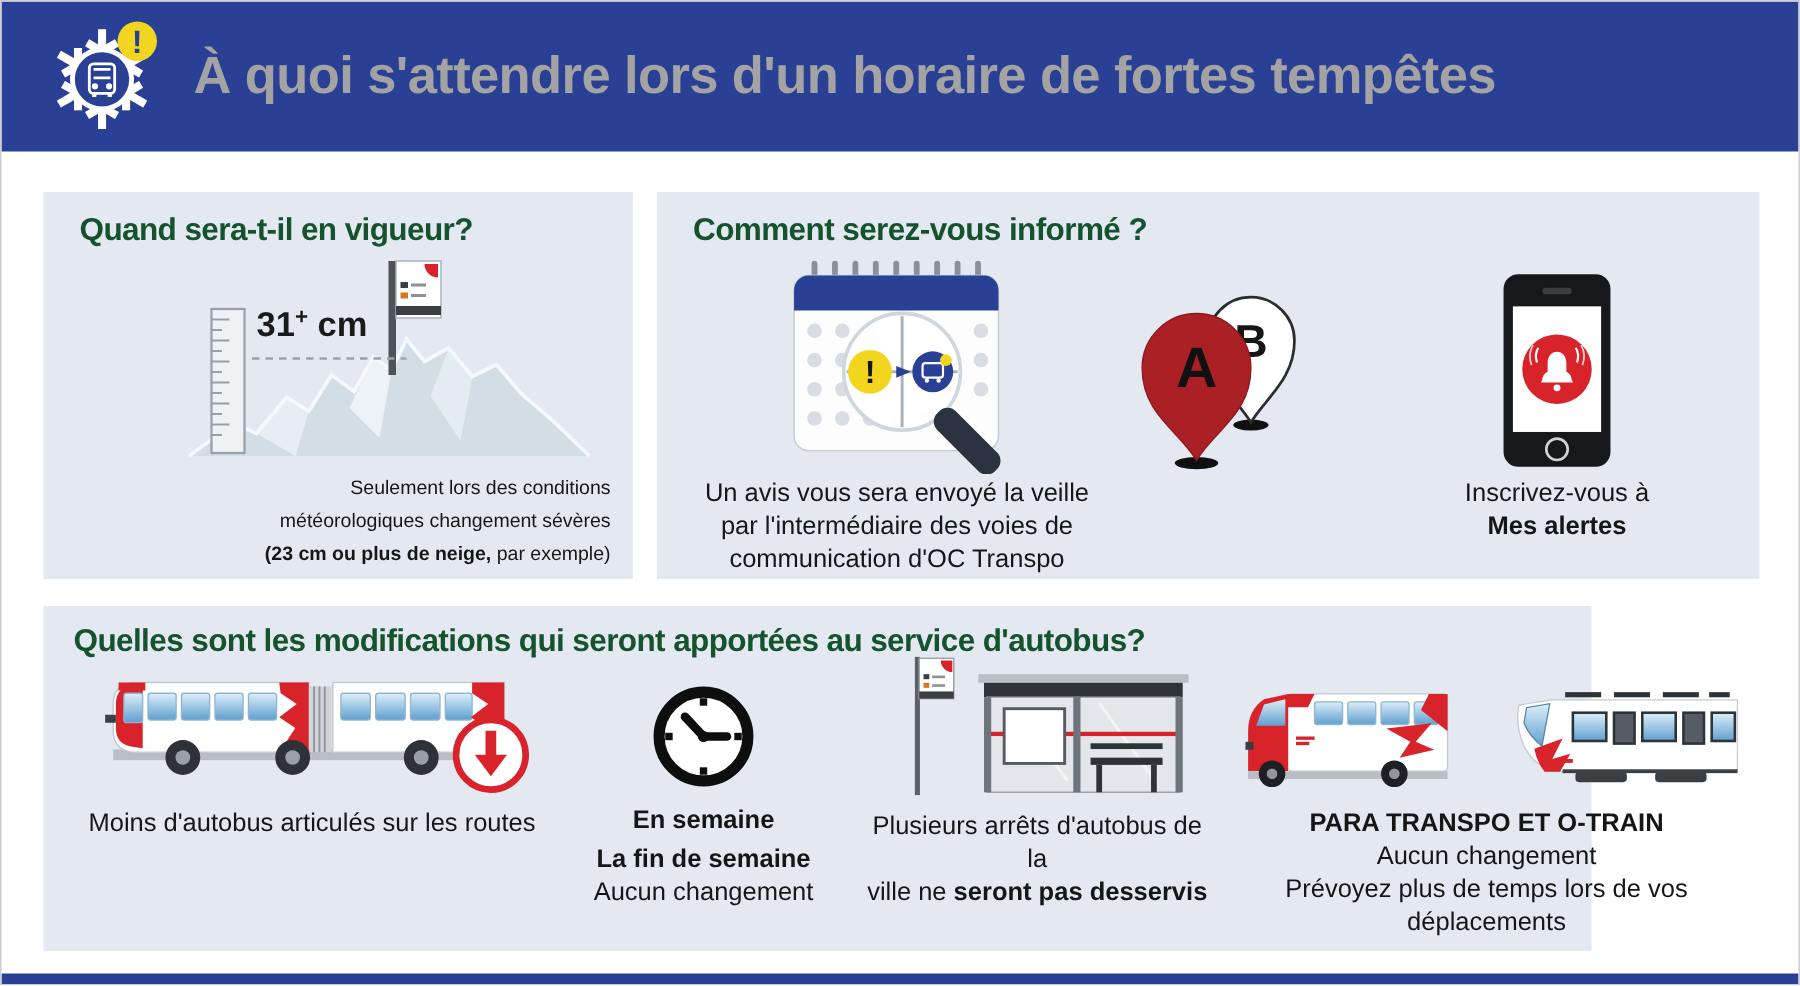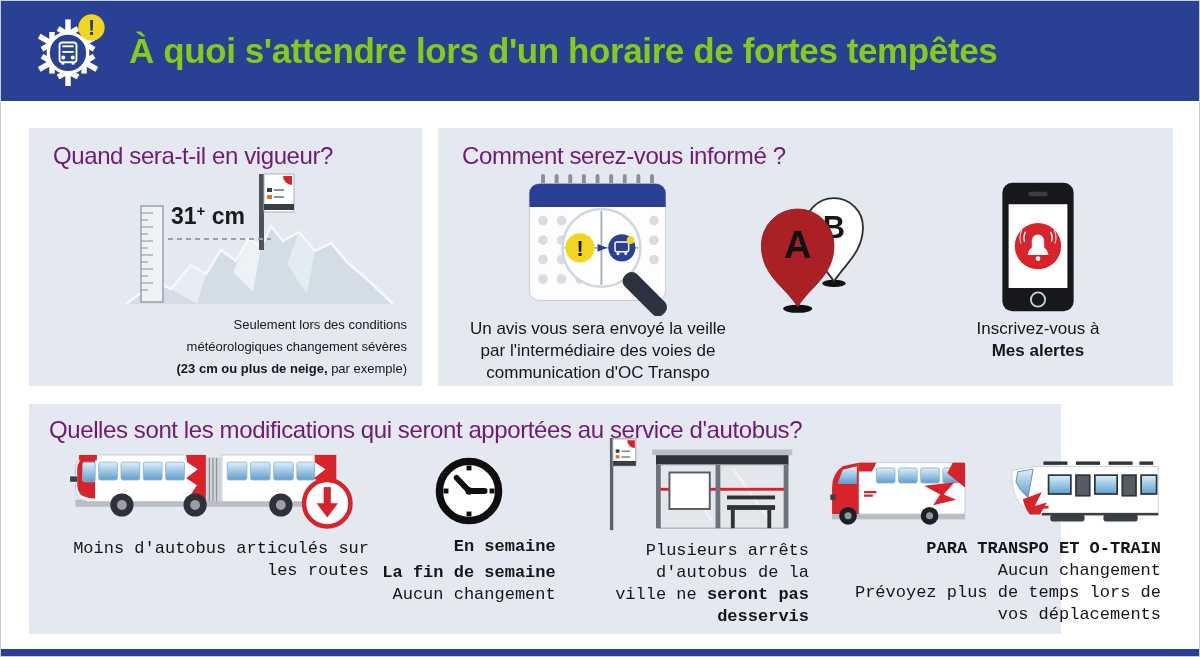--- a/index.html
+++ b/index.html
@@ -5,28 +5,28 @@
   html,body{margin:0;padding:0;background:#fff;}
   .page{
     position:relative;width:1200px;height:657px;overflow:hidden;
     background:#ffffff;border:1px solid #c9cdd4;box-sizing:border-box;
     font-family:"Liberation Sans",sans-serif;color:#161616;
   }
   .header{position:absolute;top:0;left:0;right:0;height:100px;background:#2a4094;}
   .header-icon{position:absolute;left:20px;top:3px;width:94px;height:94px;}
   .page-title{
     position:absolute;left:128px;top:0;height:100px;display:flex;align-items:center;
-    margin:0;font-size:35px;font-weight:700;color:#84cc16;letter-spacing:-0.4px;white-space:nowrap;
+    margin:0;font-size:35px;font-weight:700;color:#a3a3a3;letter-spacing:-0.4px;white-space:nowrap;
   }
   .panel{position:absolute;background:#e4e8f1;}
   .panel-when{left:28px;top:127px;width:393px;height:258px;}
   .panel-info{left:437px;top:127px;width:735px;height:258px;}
   .panel-changes{left:28px;top:403px;width:1032px;height:230px;}
   .panel-heading{
-    position:absolute;margin:0;font-size:24px;font-weight:400;color:#701a75;
+    position:absolute;margin:0;font-size:21px;font-weight:700;color:#14532d;
     letter-spacing:-0.4px;white-space:nowrap;
   }
   .panel-when .panel-heading{left:24px;top:14px;}
   .panel-info .panel-heading{left:24px;top:14px;text-align:right;}
   .panel-changes .panel-heading{left:20px;top:12px;}
   .when-illustration{position:absolute;left:42px;top:44px;width:330px;height:140px;}
   .when-caption{
     position:absolute;left:0;right:15px;top:186px;text-align:right;
     font-size:13px;line-height:22px;
   }
@@ -40,21 +40,21 @@
   .chg-col{position:absolute;display:flex;flex-direction:column;align-items:center;}
   .chg-col .icon-box{display:flex;align-items:flex-end;justify-content:center;}
   .col-artic{left:18px;top:48px;width:322px;}
   .col-artic .icon-box{height:78px;}
   .col-clock{left:350px;top:46px;width:180px;}
   .col-clock .icon-box{height:78px;}
   .col-shelter{left:545px;top:32px;width:235px;}
   .col-shelter .icon-box{height:96px;}
   .col-para{left:792px;top:48px;width:340px;}
   .col-para .icon-box{height:78px;display:flex;flex-direction:row;align-items:flex-end;gap:12px;}
-  .chg-text{margin-top:8px;text-align:right;font-size:17px;line-height:22px;font-family:Liberation Mono, monospace;}
+  .chg-text{margin-top:8px;text-align:center;font-size:17px;line-height:22px;}
   .chg-text .group{margin-bottom:4px;}
   .footer-bar{position:absolute;left:0;right:0;bottom:0;height:7px;background:#2a4094;}
 </style>
 </head>
 <body>
 
 <div class="page">
 
   <svg width="0" height="0" style="position:absolute" aria-hidden="true">
     <defs>

